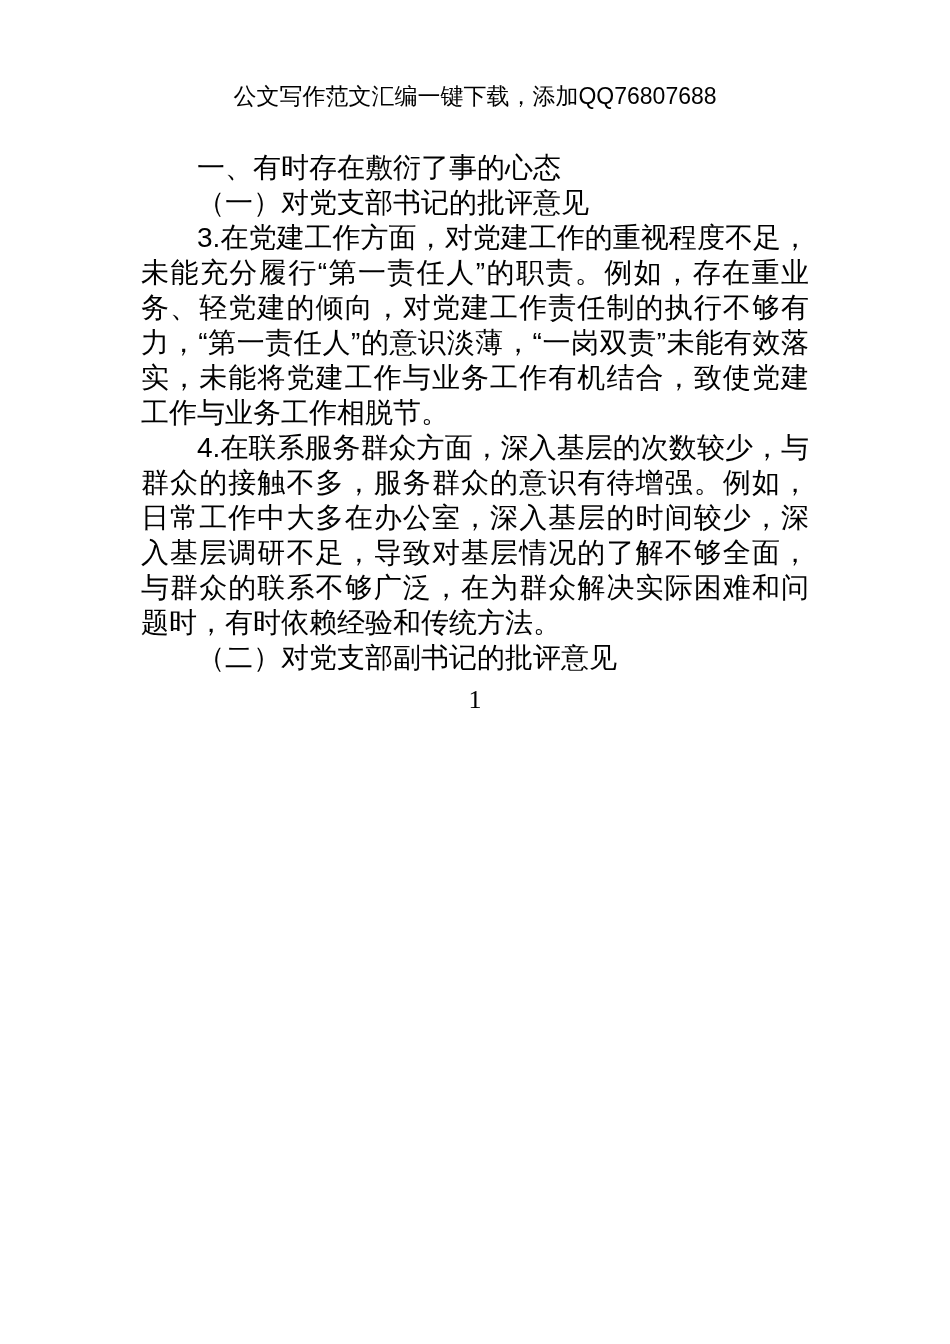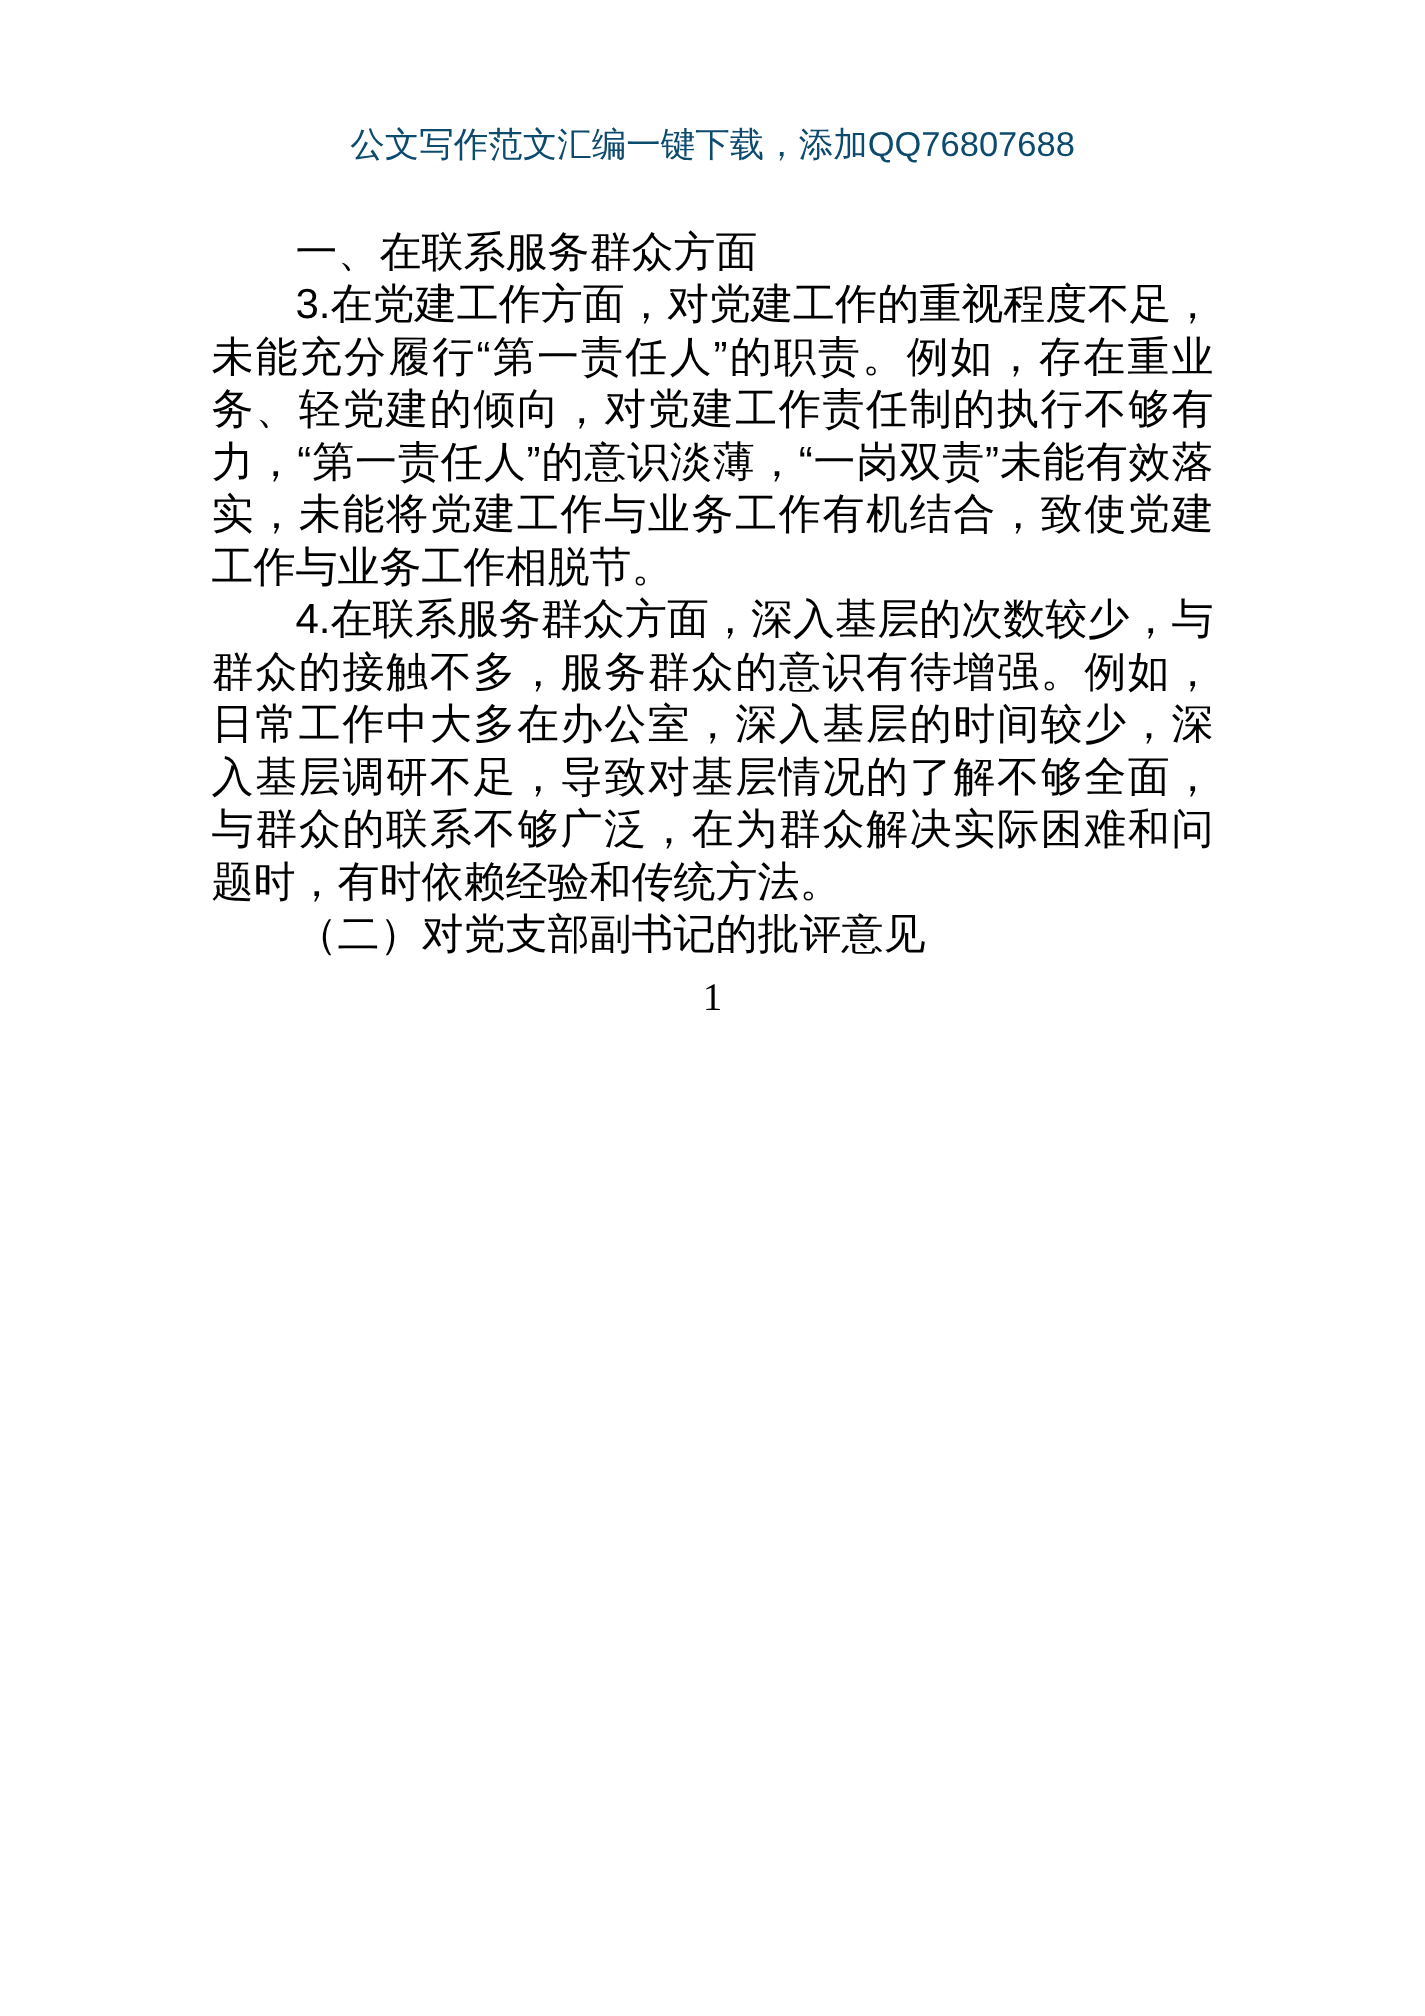--- a/index.html
+++ b/index.html
@@ -53,25 +53,26 @@
     font-size: 26px;
     line-height: 30px;
     font-family: "Liberation Serif", "DejaVu Serif", serif;
   }
 </style>
 </head>
 <body>
 
 <div class="page">
 
-  <div class="promo" style="color: #0c4a6e;">公文写作范文汇编一键下载，添加QQ76807688</div>
+  <div class="promo" style="color: #000000;">公文写作范文汇编一键下载，添加QQ76807688</div>
 
 
   <div class="content">
-      <p class="para">一、在联系服务群众方面</p>
+      <p class="para">一、有时存在敷衍了事的心态</p>
+      <p class="para">（一）对党支部书记的批评意见</p>
       <p class="para">3.在党建工作方面，对党建工作的重视程度不足，未能充分履行“第一责任人”的职责。例如，存在重业务、轻党建的倾向，对党建工作责任制的执行不够有力，“第一责任人”的意识淡薄，“一岗双责”未能有效落实，未能将党建工作与业务工作有机结合，致使党建工作与业务工作相脱节。</p>
       <p class="para">4.在联系服务群众方面，深入基层的次数较少，与群众的接触不多，服务群众的意识有待增强。例如，日常工作中大多在办公室，深入基层的时间较少，深入基层调研不足，导致对基层情况的了解不够全面，与群众的联系不够广泛，在为群众解决实际困难和问题时，有时依赖经验和传统方法。</p>
       <p class="para">（二）对党支部副书记的批评意见</p>
     </div>
 
   <div class="page-number">1</div>
 
 </div>
 
 </body></html>

